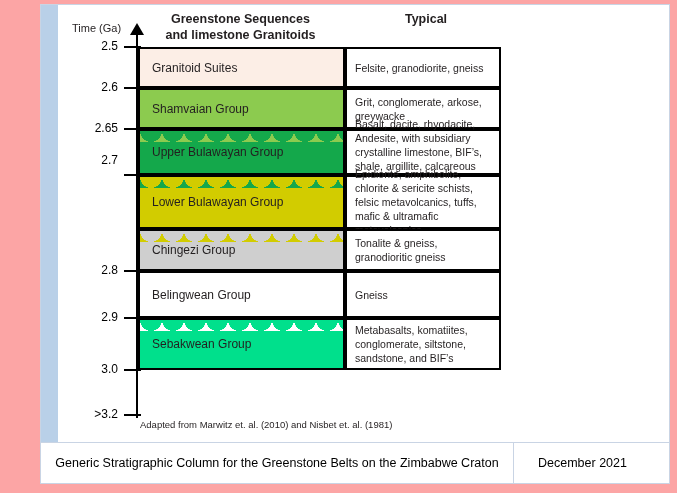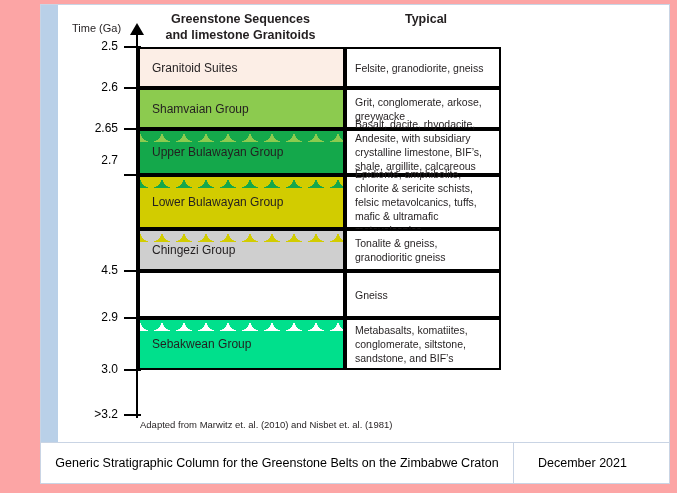--- a/index.html
+++ b/index.html
@@ -133,21 +133,21 @@
     <div id="ticks">
         <div class="tick" style="top: 41px;"></div>
         <div class="tick-label" style="top: 34px;">2.5</div>
         <div class="tick" style="top: 82px;"></div>
         <div class="tick-label" style="top: 75px;">2.6</div>
         <div class="tick" style="top: 123px;"></div>
         <div class="tick-label" style="top: 116px;">2.65</div>
         <div class="tick" style="top: 169px;"></div>
         <div class="tick-label" style="top: 148px;">2.7</div>
         <div class="tick" style="top: 265px;"></div>
-        <div class="tick-label" style="top: 258px;">4.5</div>
+        <div class="tick-label" style="top: 258px;">2.8</div>
         <div class="tick" style="top: 312px;"></div>
         <div class="tick-label" style="top: 305px;">2.9</div>
         <div class="tick" style="top: 364px;"></div>
         <div class="tick-label" style="top: 357px;">3.0</div>
         <div class="tick" style="top: 409px;"></div>
         <div class="tick-label" style="top: 402px;">&gt;3.2</div>
       </div>
 
     <div class="stack" id="stack">
         <div class="unit" style="top: 0px; height: 41px;">
@@ -197,20 +197,21 @@
             <div class="wave-top" style="background-image: radial-gradient(11px at 11px 11px, rgb(207, 207, 207) 99%, rgba(0, 0, 0, 0) 100%); background-size: 22px 22px; background-position: 0px -11px;"></div>
             <div class="name">Chingezi Group</div>
           </div>
           <div class="lith">
             <span>Tonalite &amp; gneiss, granodioritic gneiss</span>
           </div>
         </div>
         <div class="unit" style="top: 224px; height: 47px;">
           <div class="swatch">
             <div class="fill" style="background: rgb(255, 255, 255);"></div>
+            <div class="name">Belingwean Group</div>
           </div>
           <div class="lith">
             <span>Gneiss</span>
           </div>
         </div>
         <div class="unit" style="top: 271px; height: 52px;">
           <div class="swatch">
             <div class="fill" style="background: rgb(0, 224, 140);"></div>
             <div class="wave-top" style="background: rgb(255, 255, 255);"></div>
             <div class="wave-top" style="background-image: radial-gradient(11px at 11px 11px, rgb(0, 224, 140) 99%, rgba(0, 0, 0, 0) 100%); background-size: 22px 22px; background-position: 0px -11px;"></div>

